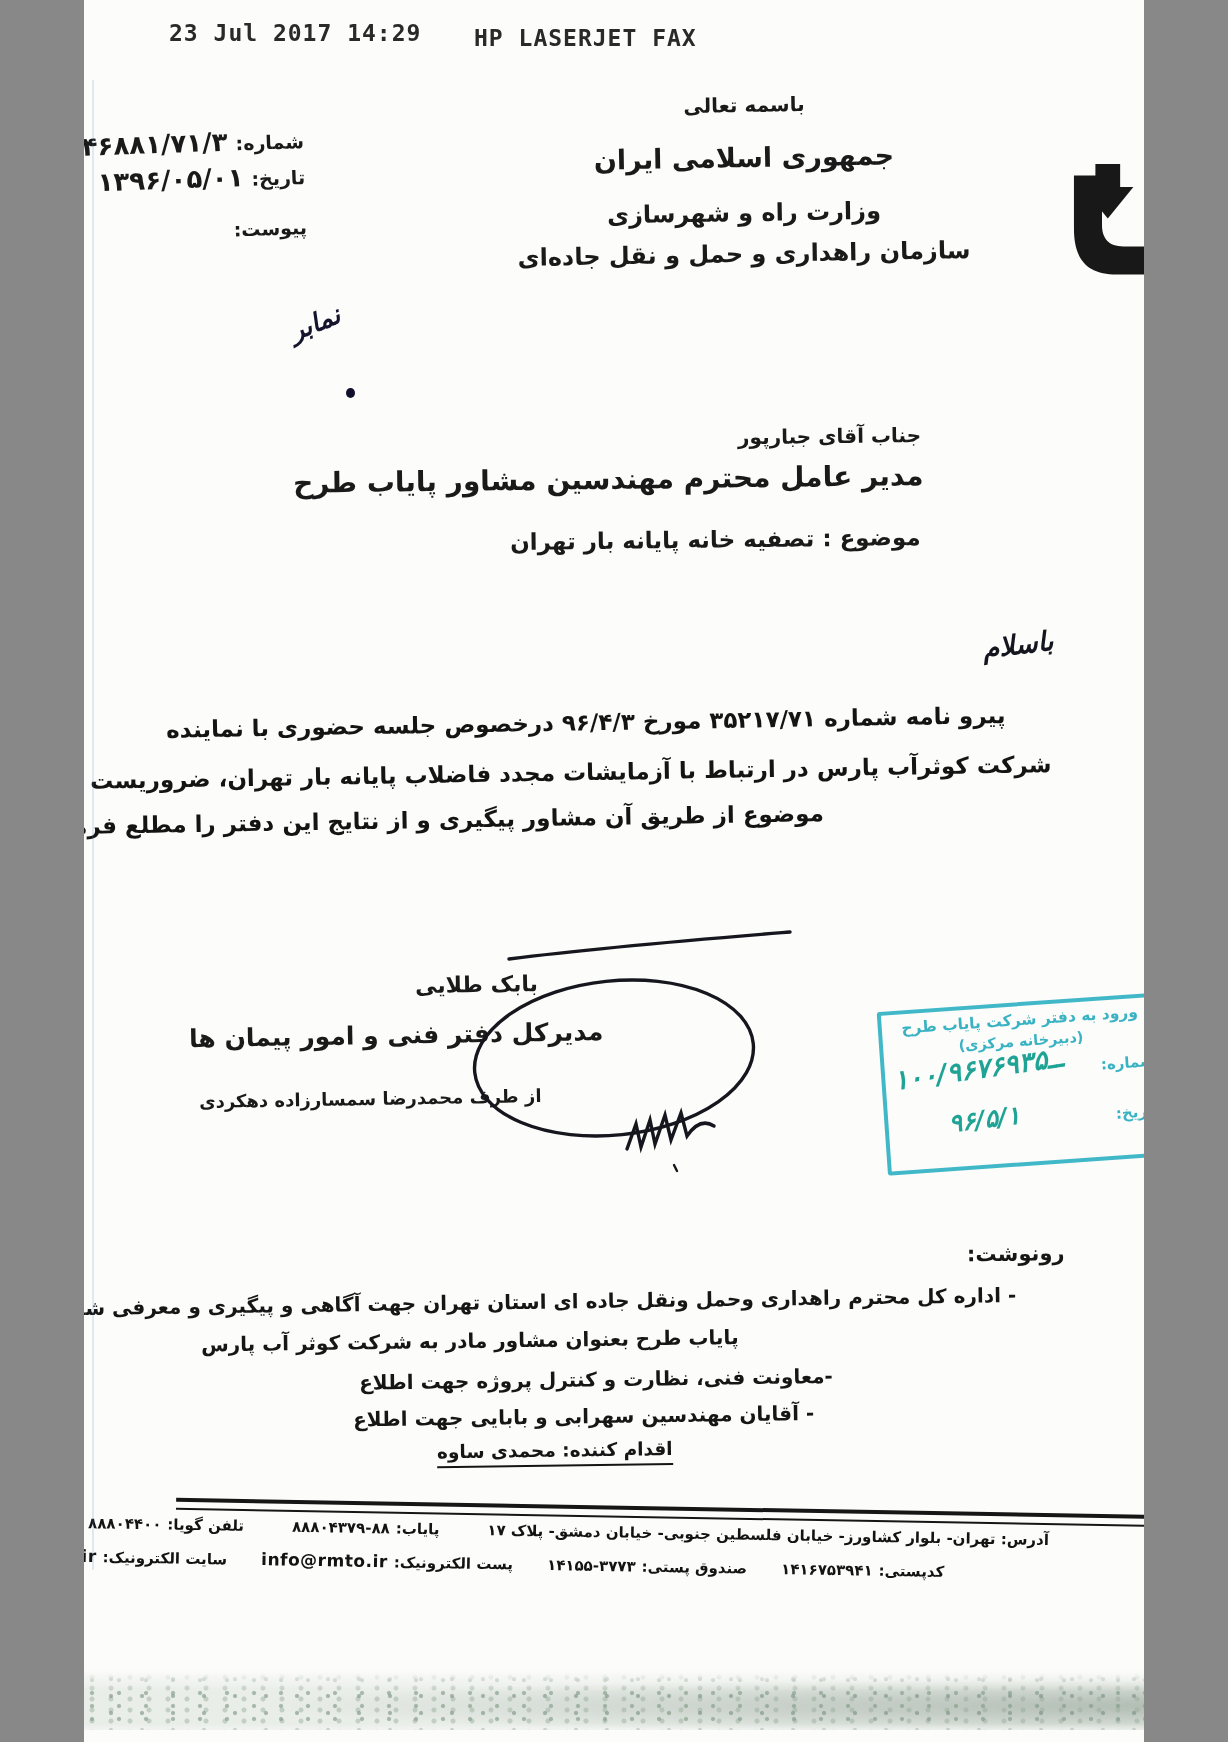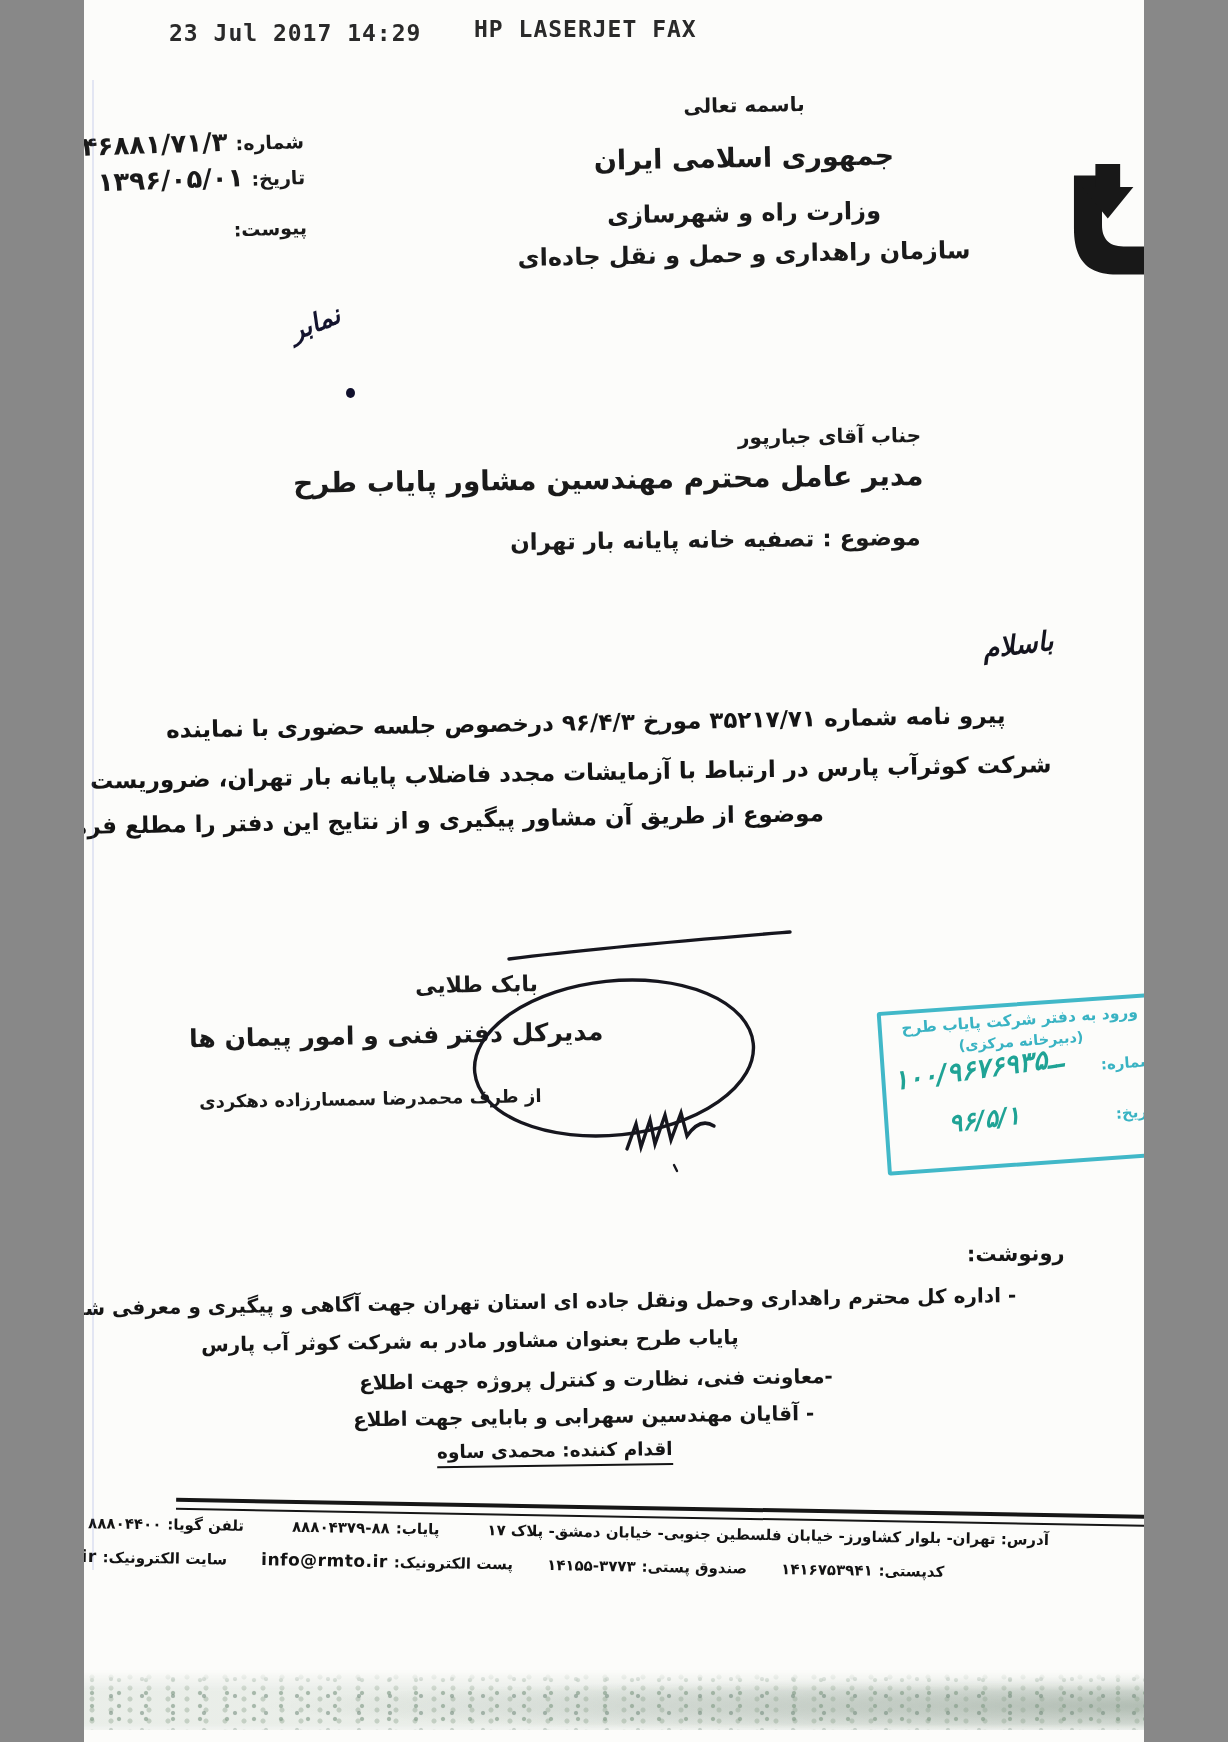--- a/index.html
+++ b/index.html
@@ -106,21 +106,21 @@
             mask-image:linear-gradient(180deg, transparent 0, #000 35%, #000 90%, rgba(0,0,0,.5));
     filter:blur(.4px);
   }
 </style>
 </head>
 <body>
 
 <div class="page">
 
   <div class="abs fax" style="left:85px;top:20px;">23 Jul 2017 14:29</div>
-  <div class="abs fax" style="left:390px;top:16px;">HP LASERJET FAX</div>
+  <div class="abs fax" style="left:390px;top:25px;">HP LASERJET FAX</div>
   <div class="abs fax" style="left:1085px;top:7px;">p.1</div>
 
   <div class="abs lh lh1">باسمه تعالی</div>
   <div class="abs lh lh2">جمهوری اسلامی ایران</div>
   <div class="abs lh lh3">وزارت راه و شهرسازی</div>
   <div class="abs lh lh4">سازمان راهداری و حمل و نقل جاده‌ای</div>
 
   <div class="abs" style="left:985px;top:113px;width:165px;height:168px;">
     <svg width="165" height="168" viewBox="0 0 100 100" aria-hidden="true">
       <g fill="#181818">

